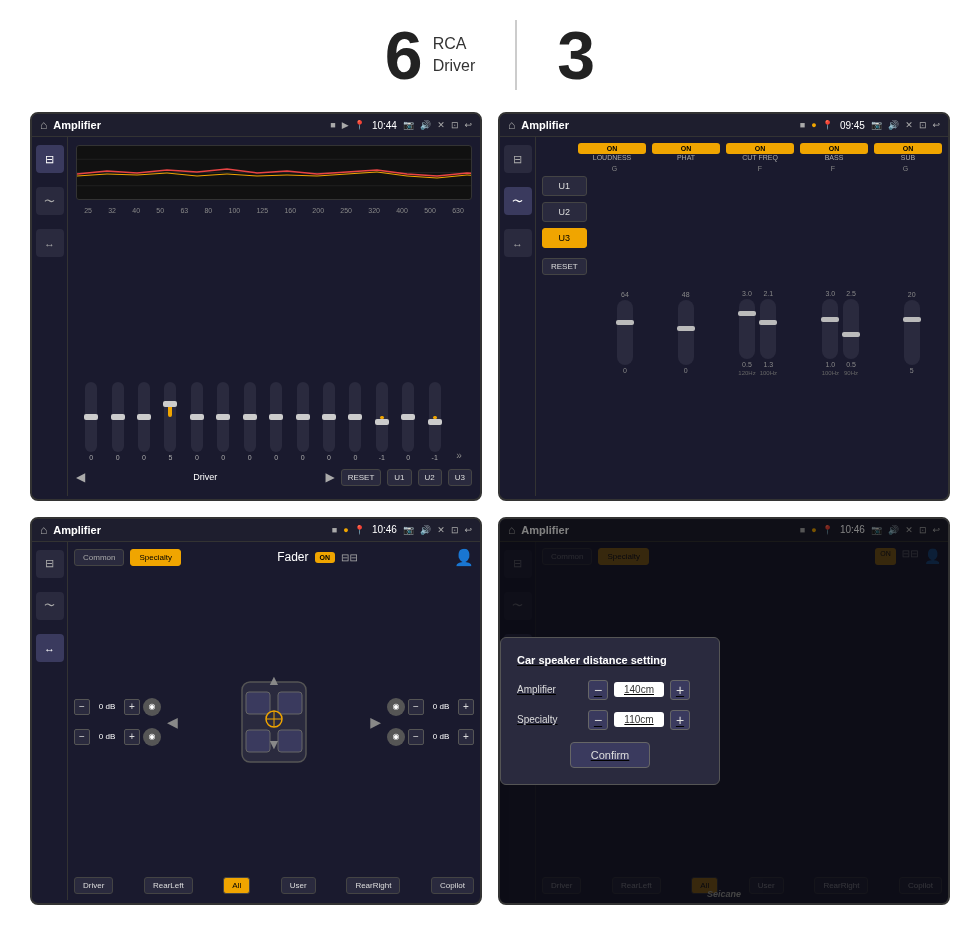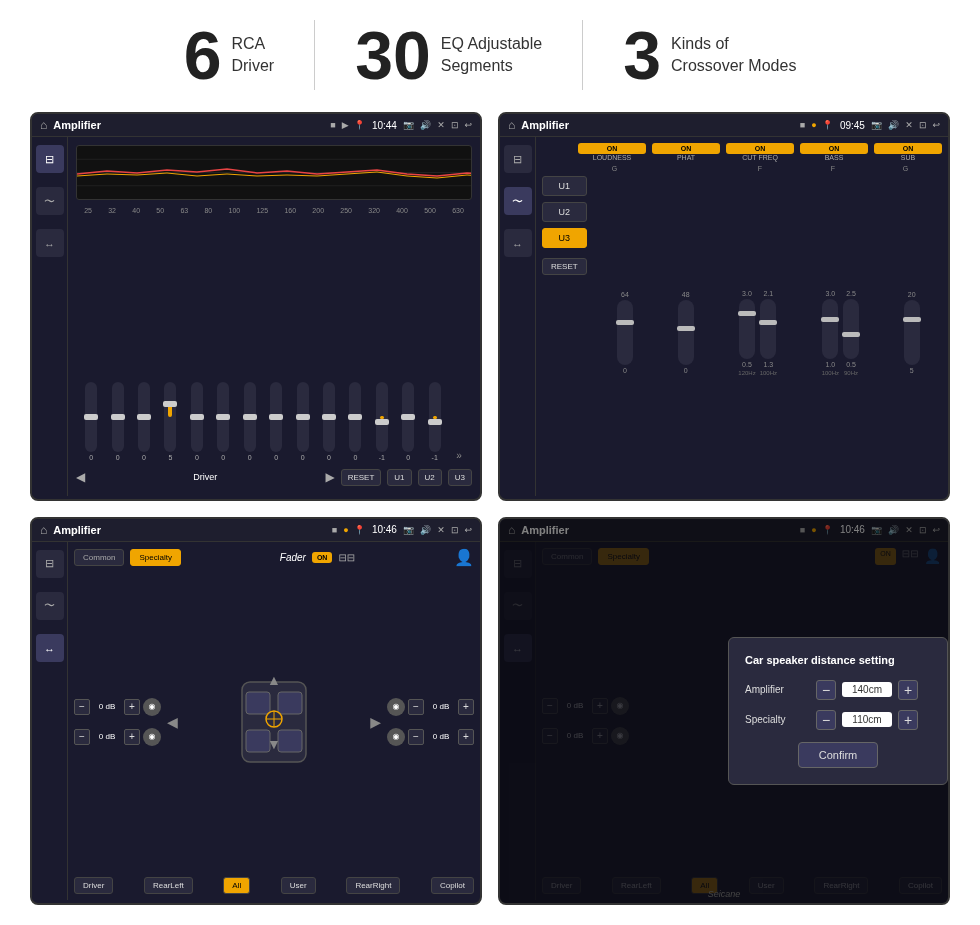--- a/index.html
+++ b/index.html
@@ -351,23 +351,22 @@
     }
 
     .tab-btn.active {
       background: #f0a500;
       color: #000;
       border-color: #f0a500;
     }
 
     .fader-label {
       color: #fff;
-      font-size: 10px;
+      font-size: 12px;
       margin-left: auto;
-      font-style: italic;
     }
 
     .fader-toggle {
       background: #f0a500;
       color: #000;
       font-size: 7px;
       padding: 2px 5px;
       border-radius: 3px;
       font-weight: bold;
     }
@@ -448,22 +447,23 @@
       gap: 4px;
     }
 
     
     .dialog-overlay {
       position: absolute;
       top: 0; left: 0; right: 0; bottom: 0;
       background: rgba(0,0,0,0.5);
       display: flex;
       align-items: center;
-      justify-content: flex-end;
+      justify-content: flex-start;
       z-index: 10;
+      text-decoration: underline;
     }
 
     .dialog-box {
       background: #2a2a3e;
       border: 1px solid #555;
       border-radius: 6px;
       padding: 16px;
       width: 220px;
     }
 
@@ -524,51 +524,41 @@
     }
 
     .seicane-watermark {
       position: absolute;
       bottom: 4px;
       left: 50%;
       transform: translateX(-50%);
       font-size: 9px;
       color: #888;
       font-style: italic;
+      font-weight: bold;
     }
   </style>
 </head>
 <body>
 
 <div class="page-wrapper">
 
 
   <div class="features-row">
     <div class="feature-item">
       <span class="feature-number">6</span>
       <span class="feature-text">
         <span>RCA</span><br>
         <span>Driver</span>
       </span>
     </div>
     <div class="feature-divider"></div>
-    <div class="feature-item">
-      <span class="feature-number">30</span>
-      <span class="feature-text">
-        <span>EQ Adjustable</span><br>
-        <span>Segments</span>
-      </span>
-    </div>
     <div class="feature-divider"></div>
     <div class="feature-item">
       <span class="feature-number">3</span>
-      <span class="feature-text">
-        <span>Kinds of</span><br>
-        <span>Crossover Modes</span>
-      </span>
     </div>
   </div>
 
   <div class="screens-grid">
 
     <div class="screen-box">
       <div class="screen-header">
         <span class="home-icon">⌂</span>
         <span class="app-name">Amplifier</span>
         <span style="color:#aaa;font-size:9px;">■</span>

